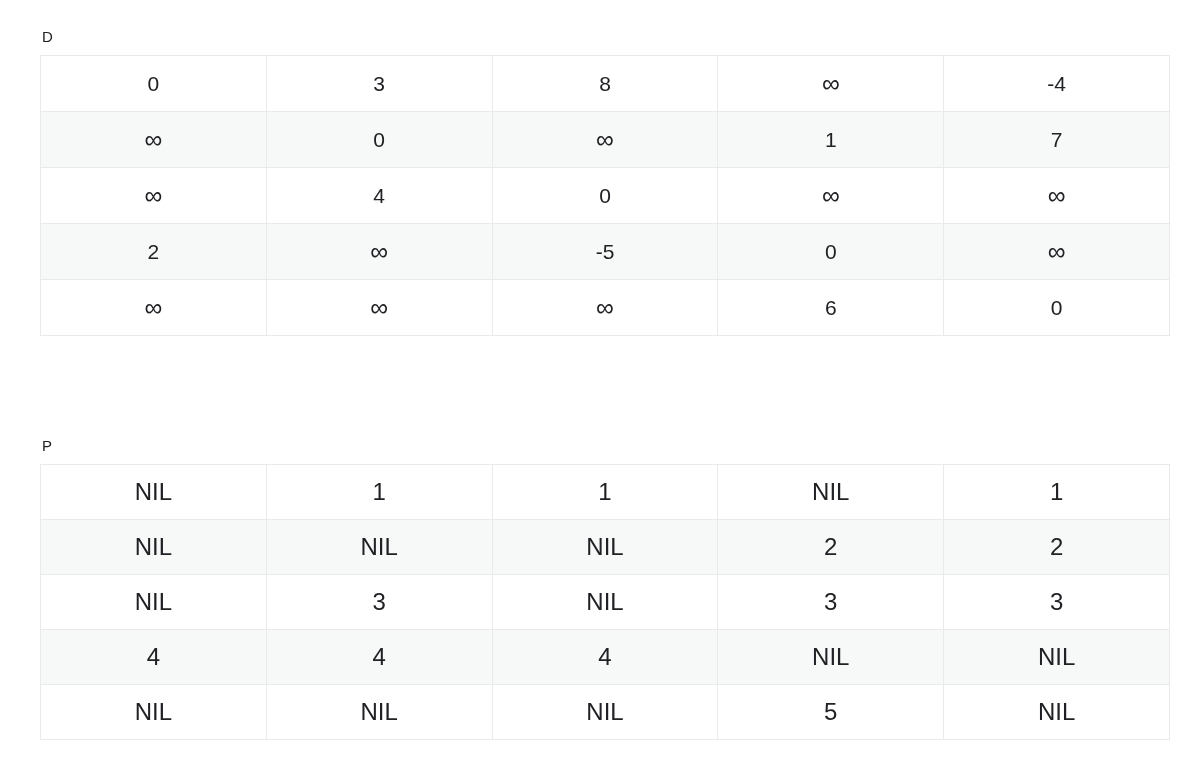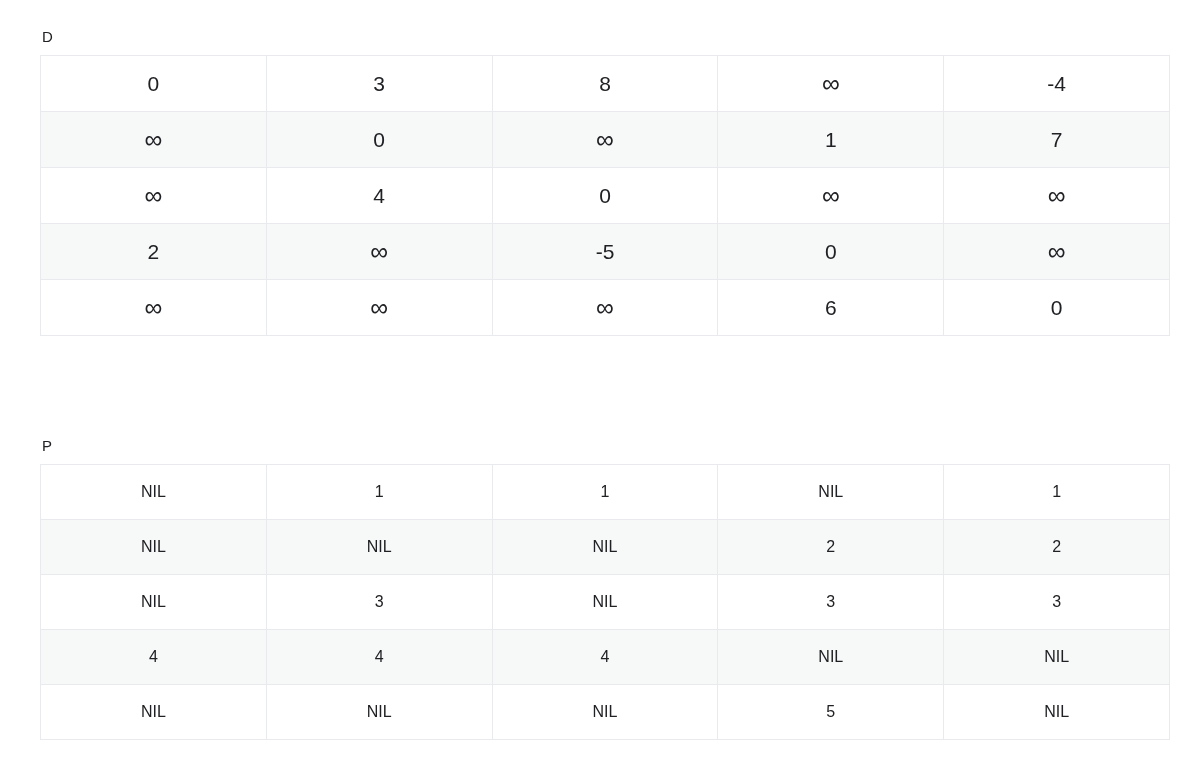--- a/index.html
+++ b/index.html
@@ -58,21 +58,21 @@
   }
   table.matrix tr:nth-child(odd) td {
     background: #ffffff;
   }
   table.matrix td.inf {
     font-size: 25px;
     line-height: 25px;
   }
   #tbl-p td {
     height: 54px;
-    font-size: 16px;
+    font-size: 24px;
   }
 </style>
 </head>
 <body>
 
 <div class="page">
 
   <div class="matrix-block" id="block-d">
     <div class="matrix-label">D</div>
     <table class="matrix" id="tbl-d">

